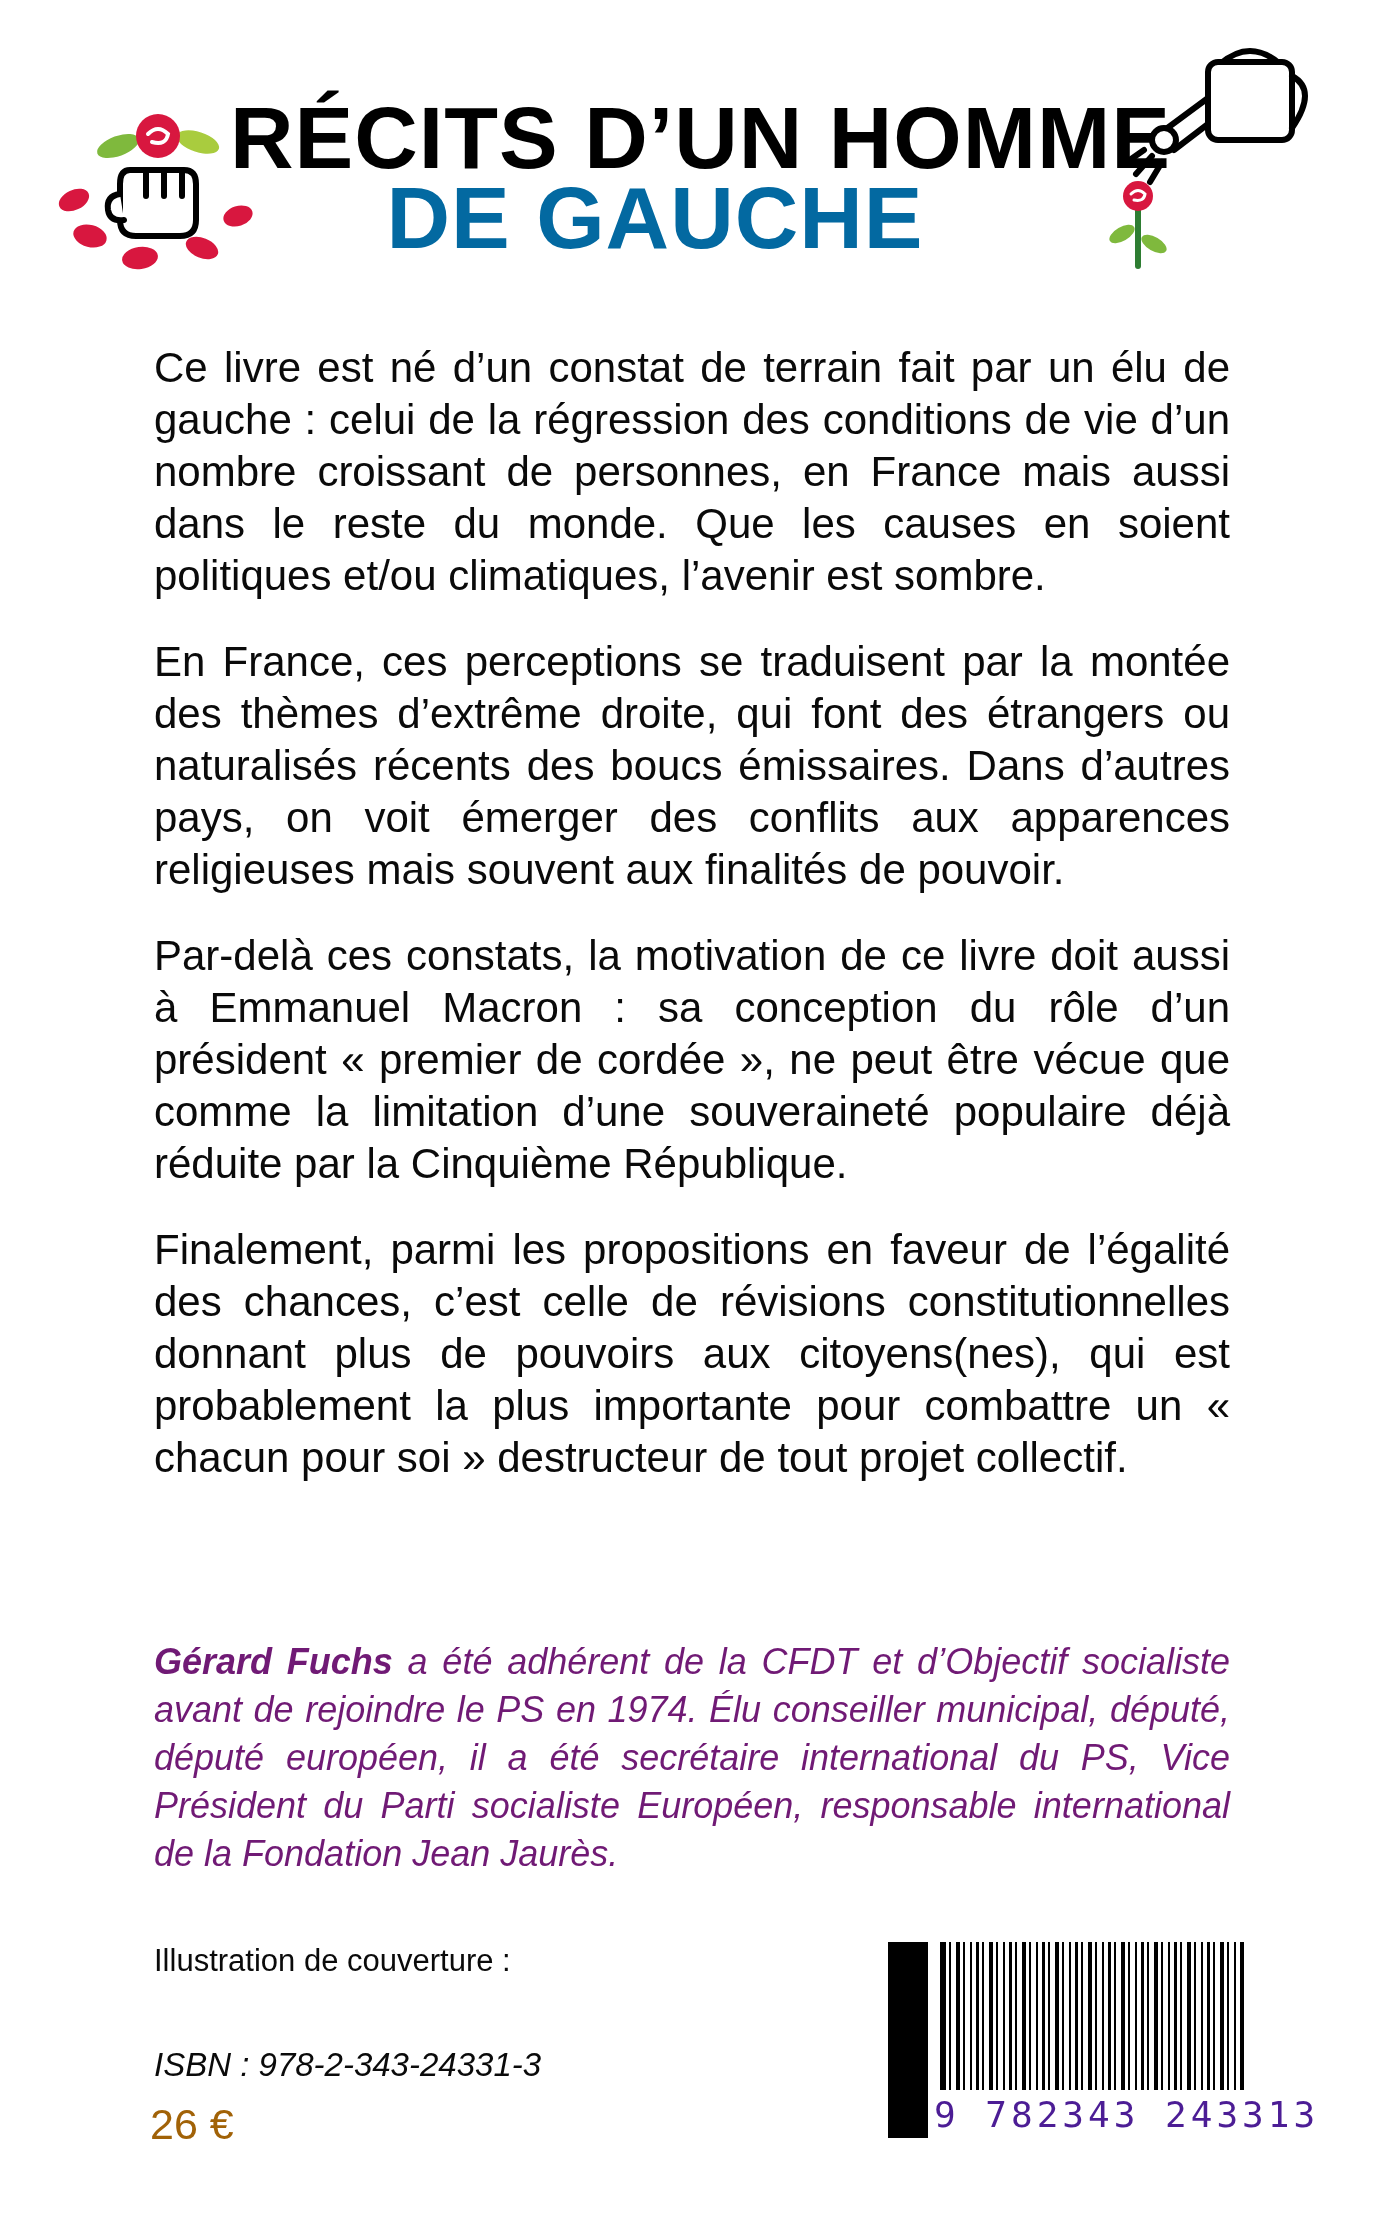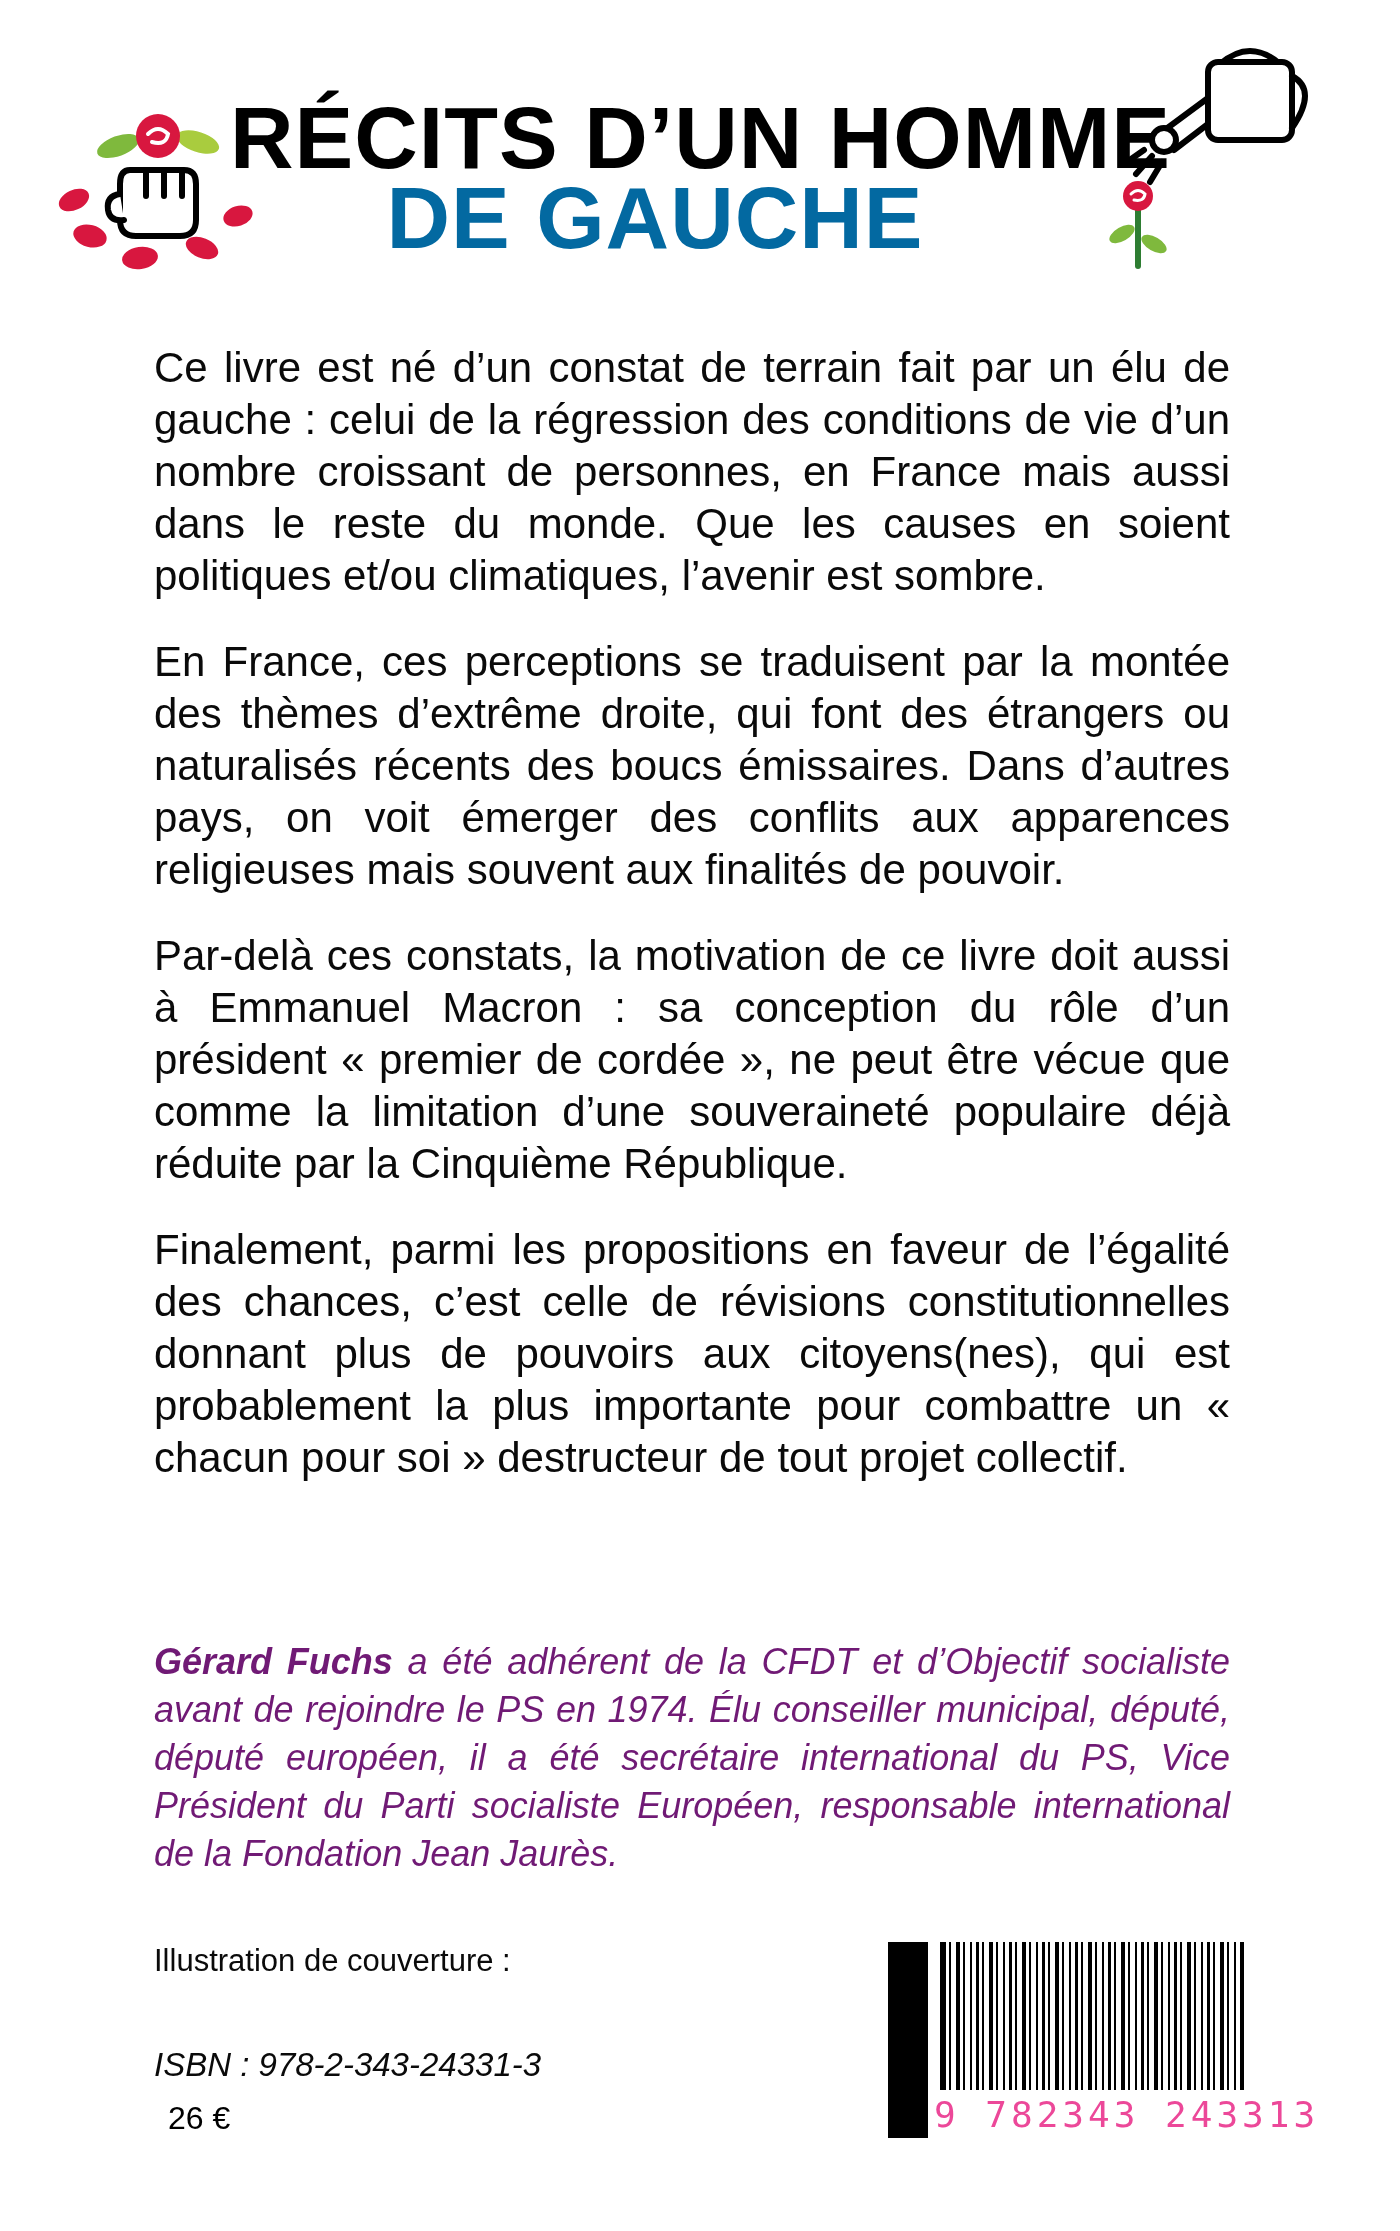--- a/index.html
+++ b/index.html
@@ -43,22 +43,22 @@
   
   .illustration{
     position:absolute;left:154px;top:1932px;
     font-size:31px;line-height:40px;color:#0a0a0a;margin-top:9px;
   }
   .isbn{
     position:absolute;left:154px;top:2046px;
     font-size:33px;color:#0a0a0a;font-style:italic;
   }
   .price{
-    position:absolute;left:168px;top:2100px;
-    font-size:32px;color:#000000;
+    position:absolute;left:150px;top:2100px;
+    font-size:43px;color:#a16207;
   }
   
   .barcode{
     position:absolute;left:888px;top:1942px;width:350px;height:200px;
   }
   .barcode-left-block{
     position:absolute;left:0;top:0;width:40px;height:196px;background:#000;
   }
   .barcode-bars{
     position:absolute;left:52px;top:0;width:298px;height:148px;
@@ -66,21 +66,21 @@
       #000 0 3px,#fff 3px 6px,
       #000 6px 8px,#fff 8px 13px,
       #000 13px 17px,#fff 17px 20px,
       #000 20px 22px,#fff 22px 27px,
       #000 27px 29px,#fff 29px 33px);
     border-left:3px solid #000;border-right:3px solid #000;
   }
   .barcode-digits{
     position:absolute;left:46px;top:152px;width:308px;
     font-family:"DejaVu Sans Mono", monospace;
-    font-size:36px;letter-spacing:4px;color:#ec4899;white-space:nowrap;
+    font-size:36px;letter-spacing:4px;color:#4c1d95;white-space:nowrap;
   }
   .ic-stroke{fill:#ffffff;stroke:#000000;stroke-width:6;stroke-linejoin:round;stroke-linecap:round;}
   .ic-line{fill:none;stroke:#000000;stroke-width:6;stroke-linecap:round;}
 </style>
 </head>
 <body>
 
 <div class="page">
 
   <svg class="fist-rose" viewBox="0 0 210 170">

